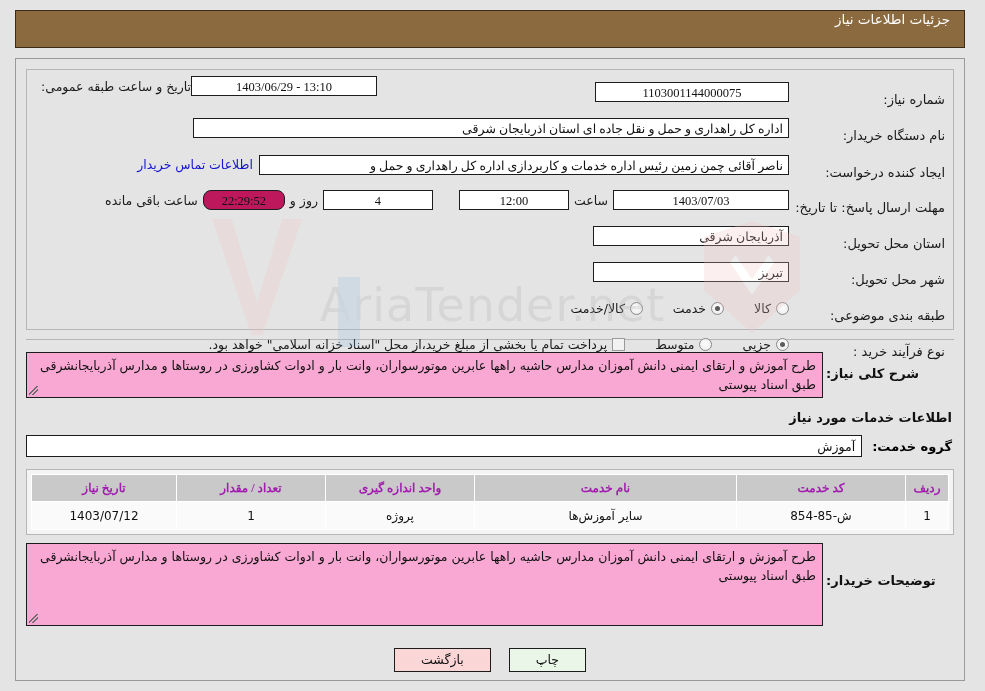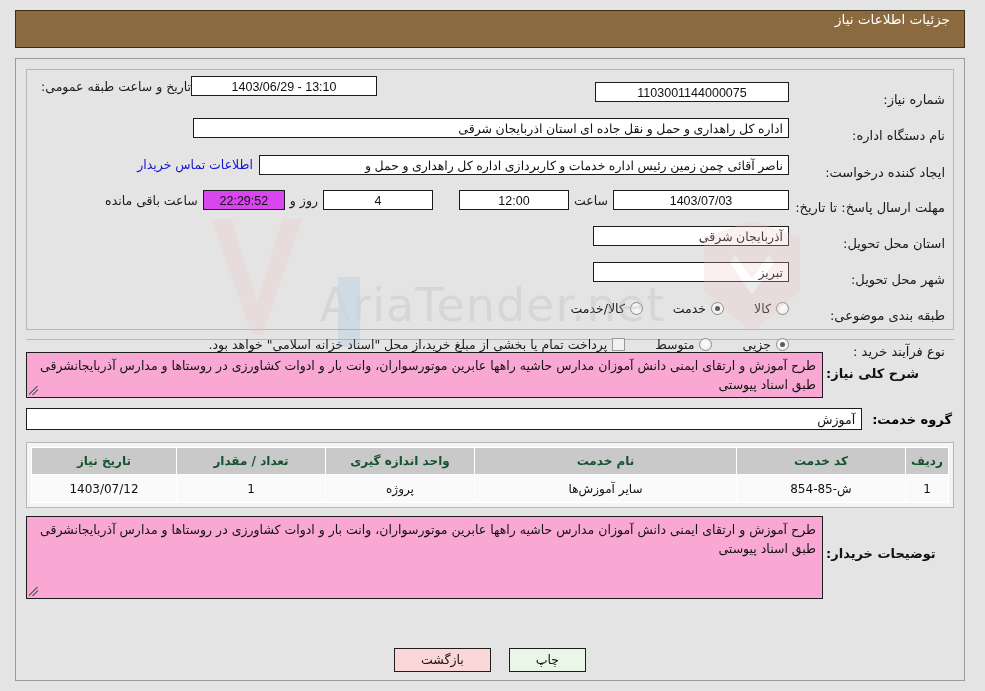--- a/index.html
+++ b/index.html
@@ -140,26 +140,26 @@
   .fld {
     background: #ffffff;
     border: 1px solid #1c1c1c;
     height: 20px;
     line-height: 20px;
     font-size: 12.5px;
     color: #111;
     padding: 0 5px;
     box-sizing: border-box;
     text-align: center;
-    font-family: Liberation Sans, sans-serif;
+    font-family: Liberation Serif, serif;
     overflow: hidden;
     white-space: nowrap;
   }
   .fld.rtl-text { text-align: right; }
-  .fld.cream { background: #d946ef; }
+  .fld.cream { background: #be185d; border-radius: 8px; }
 
   .w-need-no  { width: 194px; }
   .w-buyer    { width: 596px; }
   .w-creator  { width: 530px; }
   .w-date     { width: 176px; }
   .w-time     { width: 110px; }
   .w-days     { width: 110px; }
   .w-counter  { width: 82px; }
   .w-province { width: 196px; }
   .w-city     { width: 196px; }
@@ -325,26 +325,27 @@
   }
   table.items {
     width: 100%;
     border-collapse: collapse;
     font-size: 12px;
     background: #ffffff;
   }
   table.items th {
     background: #c9c9c9;
     border: 1px solid #ffffff;
-    color: #14532d;
+    color: #a21caf;
     font-weight: bold;
     height: 26px;
     padding: 0 4px;
     text-align: center;
     font-size: 12px;
+    font-family: Liberation Serif, serif;
   }
   table.items td {
     background: #fafafa;
     border: 1px solid #ffffff;
     color: #111;
     height: 27px;
     padding: 0 4px;
     text-align: center;
     font-size: 12px;
   }
@@ -400,21 +401,21 @@
         <div class="fld w-announce">13:10 - 1403/06/29</div>
         <div class="announce-lbl">تاریخ و ساعت طبقه عمومی:</div>
       </div>
 
       <div class="row">
         <div class="lbl">شماره نیاز:</div>
         <div class="fld w-need-no">1103001144000075</div>
       </div>
 
       <div class="row">
-        <div class="lbl">نام دستگاه اداره:</div>
+        <div class="lbl">نام دستگاه خریدار:</div>
         <div class="fld rtl-text w-buyer">اداره کل راهداری و حمل و نقل جاده ای استان اذربایجان شرقی</div>
       </div>
 
       <div class="row">
         <div class="lbl">ایجاد کننده درخواست:</div>
         <div class="fld rtl-text w-creator">ناصر آقائی چمن زمین رئیس اداره خدمات و کاربردازی اداره کل راهداری و حمل و</div>
         <a class="link-blue">اطلاعات تماس خریدار</a>
       </div>
 
       <div class="row">
@@ -477,20 +478,21 @@
 
     </div>
 
     <div class="sep-line"></div>
 
     <div class="summary-row">
       <div class="summary-lbl">شرح کلی نیاز:</div>
       <div class="ta h-small">طرح آموزش و ارتقای ایمنی دانش آموزان مدارس حاشیه راهها عابرین موتورسواران، وانت بار و ادوات کشاورزی در روستاها و مدارس آذربایجانشرقی  طبق اسناد پیوستی</div>
     </div>
 
+    <div class="section-head">اطلاعات خدمات مورد نیاز</div>
 
     <div class="group-row">
       <div class="group-lbl">گروه خدمت:</div>
       <div class="group-fld">آموزش</div>
     </div>
 
     <div class="tbl-wrap">
       <table class="items">
         <thead>
           <tr>

